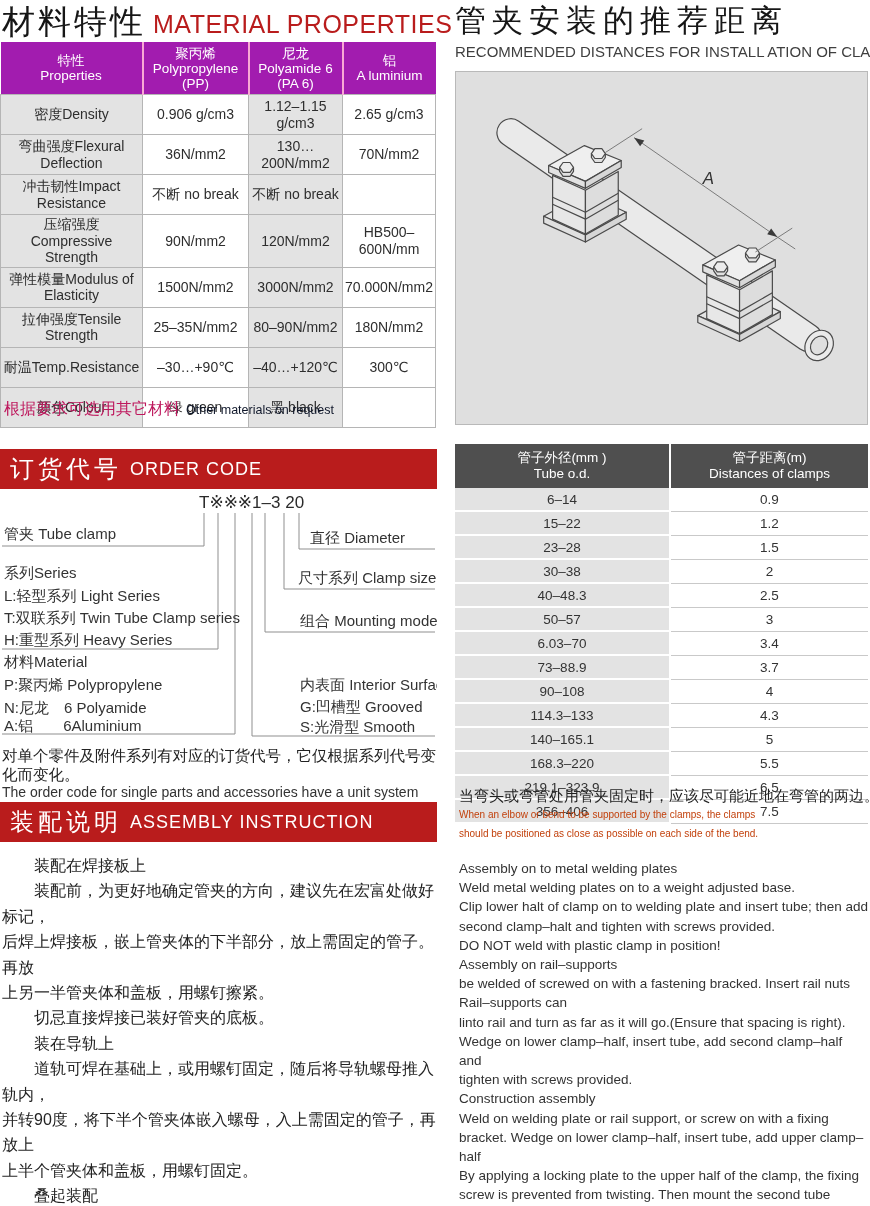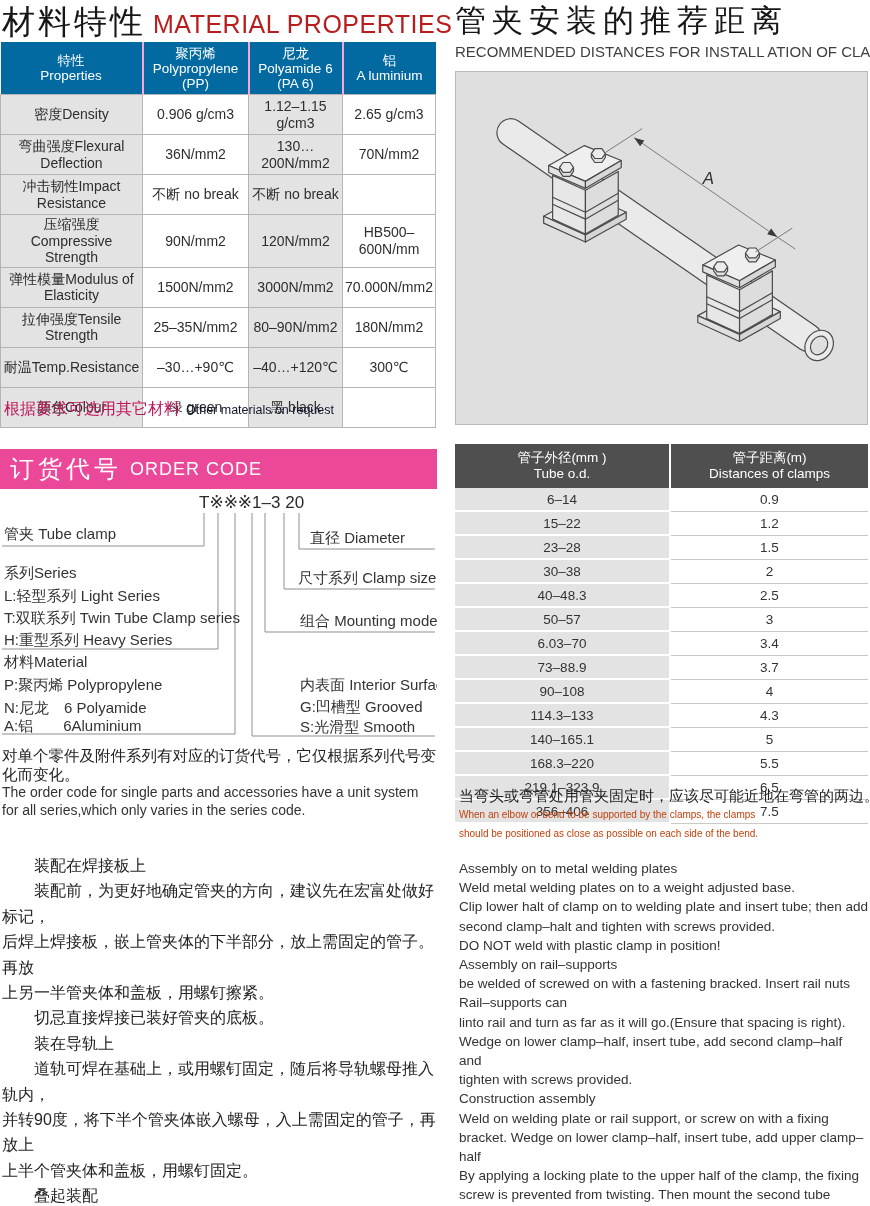--- a/index.html
+++ b/index.html
@@ -13,30 +13,30 @@
   .m-title .cjk{font-size:33px;letter-spacing:3px;color:#161616;font-weight:500;}
   .m-title .en{font-size:25px;color:#b91c1c;margin-left:7px;font-weight:500;letter-spacing:0.5px;}
   .r-title{position:absolute;top:0;left:0;width:413px;}
   .r-title .cjk{display:block;font-size:31px;letter-spacing:6px;color:#161616;font-weight:500;white-space:nowrap;}
   .r-title .en{display:block;font-size:15px;color:#3f3f3f;margin-top:1px;white-space:nowrap;}
 
   
   table{border-collapse:collapse;table-layout:fixed;}
   .m-table{position:absolute;top:42px;left:0;width:435px;}
   .m-table col.shade{background:#e3e3e3;}
-  .m-table th{background:#0369a1;color:#fff;font-weight:normal;font-size:13.5px;line-height:15px;height:48px;vertical-align:middle;padding:2px 7px;}
+  .m-table th{background:#a21caf;color:#fff;font-weight:normal;font-size:13.5px;line-height:15px;height:48px;vertical-align:middle;padding:2px 7px;}
   .m-table th + th{border-left:2px solid #f9a8d4;}
   .m-table th span{display:block;}
   .m-table td{border:1px solid #b5b5b5;height:37px;text-align:center;font-size:14px;color:#2e2e2e;line-height:16.5px;padding:1px 2px;vertical-align:middle;}
   .m-foot{position:absolute;top:399px;left:4px;white-space:nowrap;}
   .m-foot .cjk{font-size:16px;color:#be185d;}
   .m-foot .en{font-size:12.5px;color:#0f172a;margin-left:6px;}
 
   
-  .bar{position:absolute;left:0;width:437px;height:40px;background:#ec4899;color:#fff;display:flex;align-items:center;}
+  .bar{position:absolute;left:0;width:437px;height:40px;background:#b91c1c;color:#fff;display:flex;align-items:center;}
   .bar .cjk{font-size:24px;letter-spacing:4px;margin:0 8px 0 10px;white-space:nowrap;}
   .bar .en{font-size:18px;letter-spacing:1px;white-space:nowrap;}
   .oc-bar{top:449px;}
   .as-bar{top:802px;}
 
   .oc-svg{position:absolute;top:491px;left:0;width:437px;height:273px;}
   svg text{font-family:"Liberation Sans","DejaVu Sans",sans-serif;}
 
   .oc-note{position:absolute;top:746px;left:2px;width:436px;}
   .oc-note .cjk{font-size:15.5px;color:#222;line-height:19px;}
@@ -202,20 +202,24 @@
     <text x="300" y="221" font-size="15" fill="#333">G:凹槽型 Grooved</text>
     <text x="300" y="241" font-size="15" fill="#333">S:光滑型 Smooth</text>
   </svg>
 
   <div class="oc-note">
     <div class="cjk">对单个零件及附件系列有对应的订货代号，它仅根据系列代号变化而变化。</div>
     <div class="en">The order code for single parts and accessories have a unit system</div>
     <div class="en">for all series,which only varies in the series code.</div>
   </div>
 
+  <div class="bar as-bar">
+    <span class="cjk">装配说明</span>
+    <span class="en">ASSEMBLY INSTRUCTION</span>
+  </div>
 
   <div class="as-text">
 
   <div class="ln">　　装配在焊接板上</div>
       <div class="ln">　　装配前，为更好地确定管夹的方向，建议先在宏富处做好标记，</div>
       <div class="ln">后焊上焊接板，嵌上管夹体的下半部分，放上需固定的管子。再放</div>
       <div class="ln">上另一半管夹体和盖板，用螺钉擦紧。</div>
       <div class="ln">　　切忌直接焊接已装好管夹的底板。</div>
       <div class="ln">　　装在导轨上</div>
       <div class="ln">　　道轨可焊在基础上，或用螺钉固定，随后将导轨螺母推入轨内，</div>

